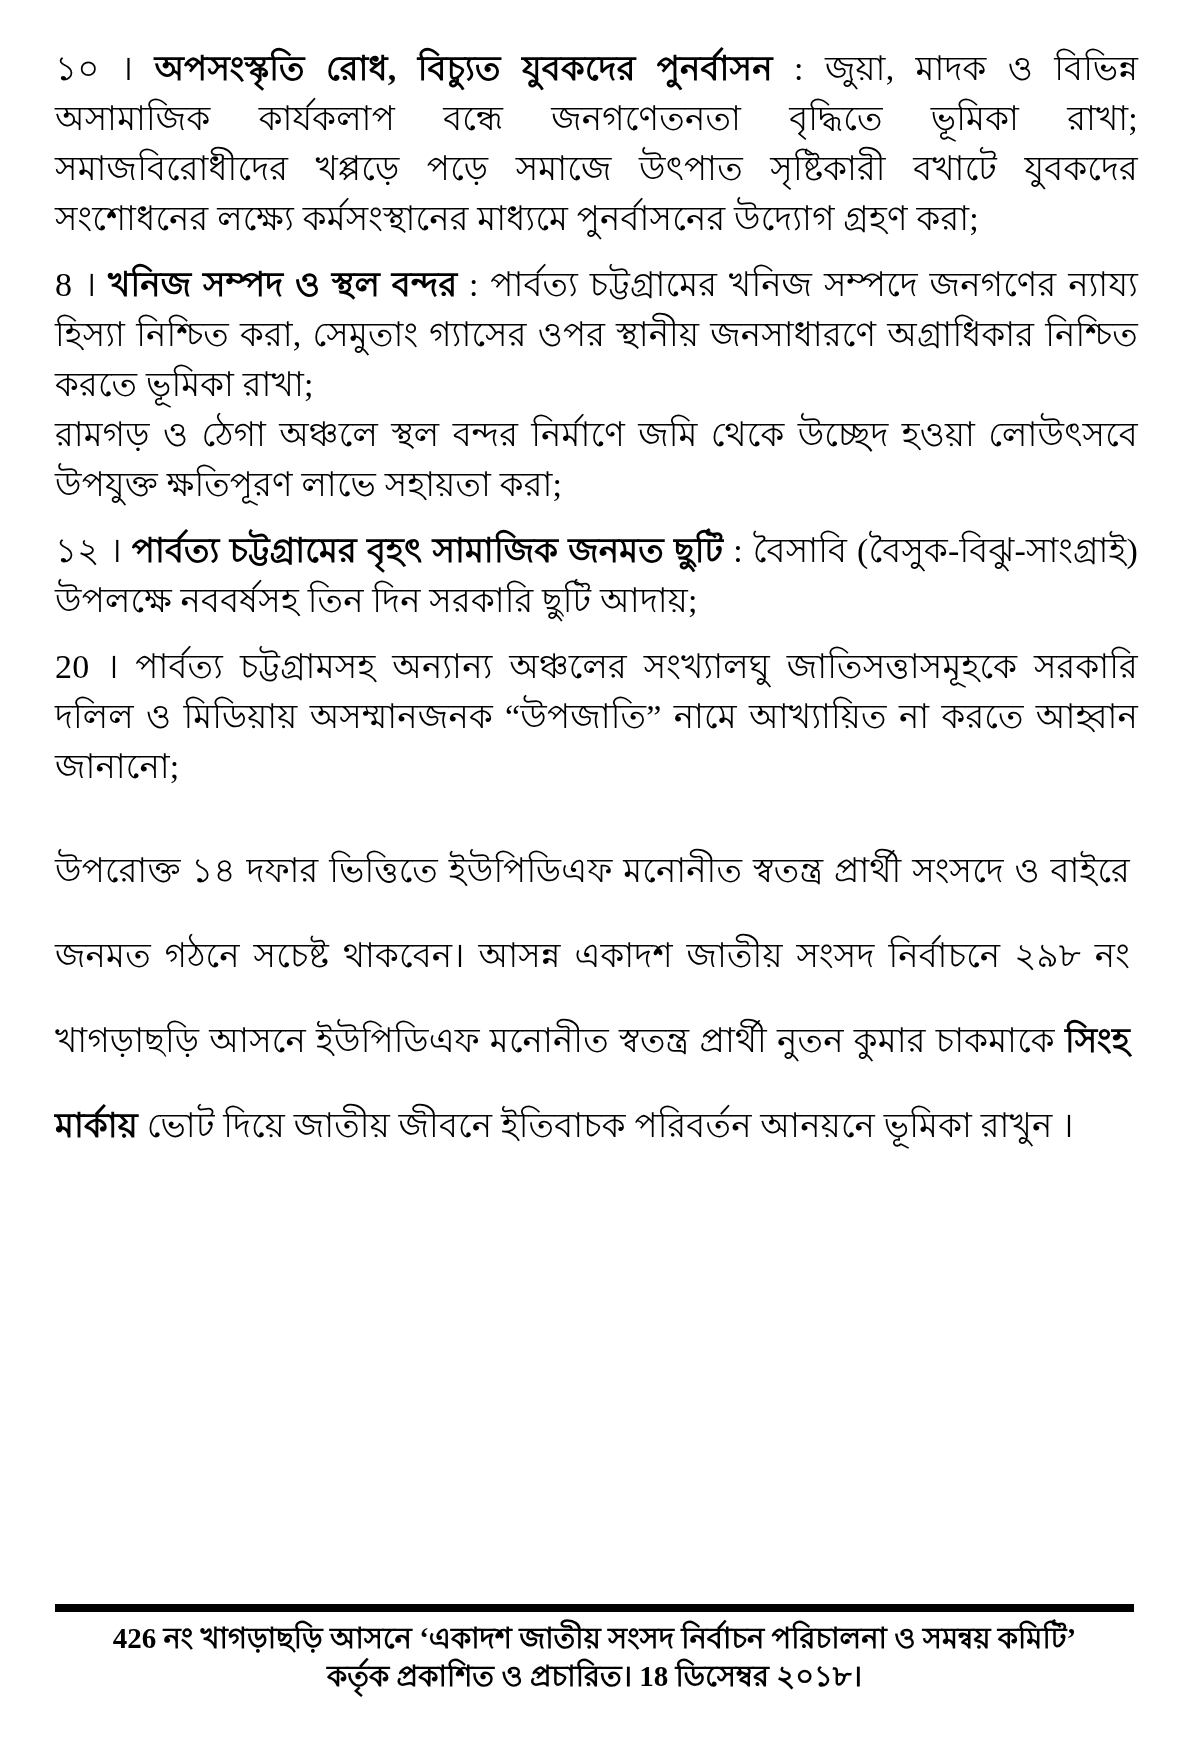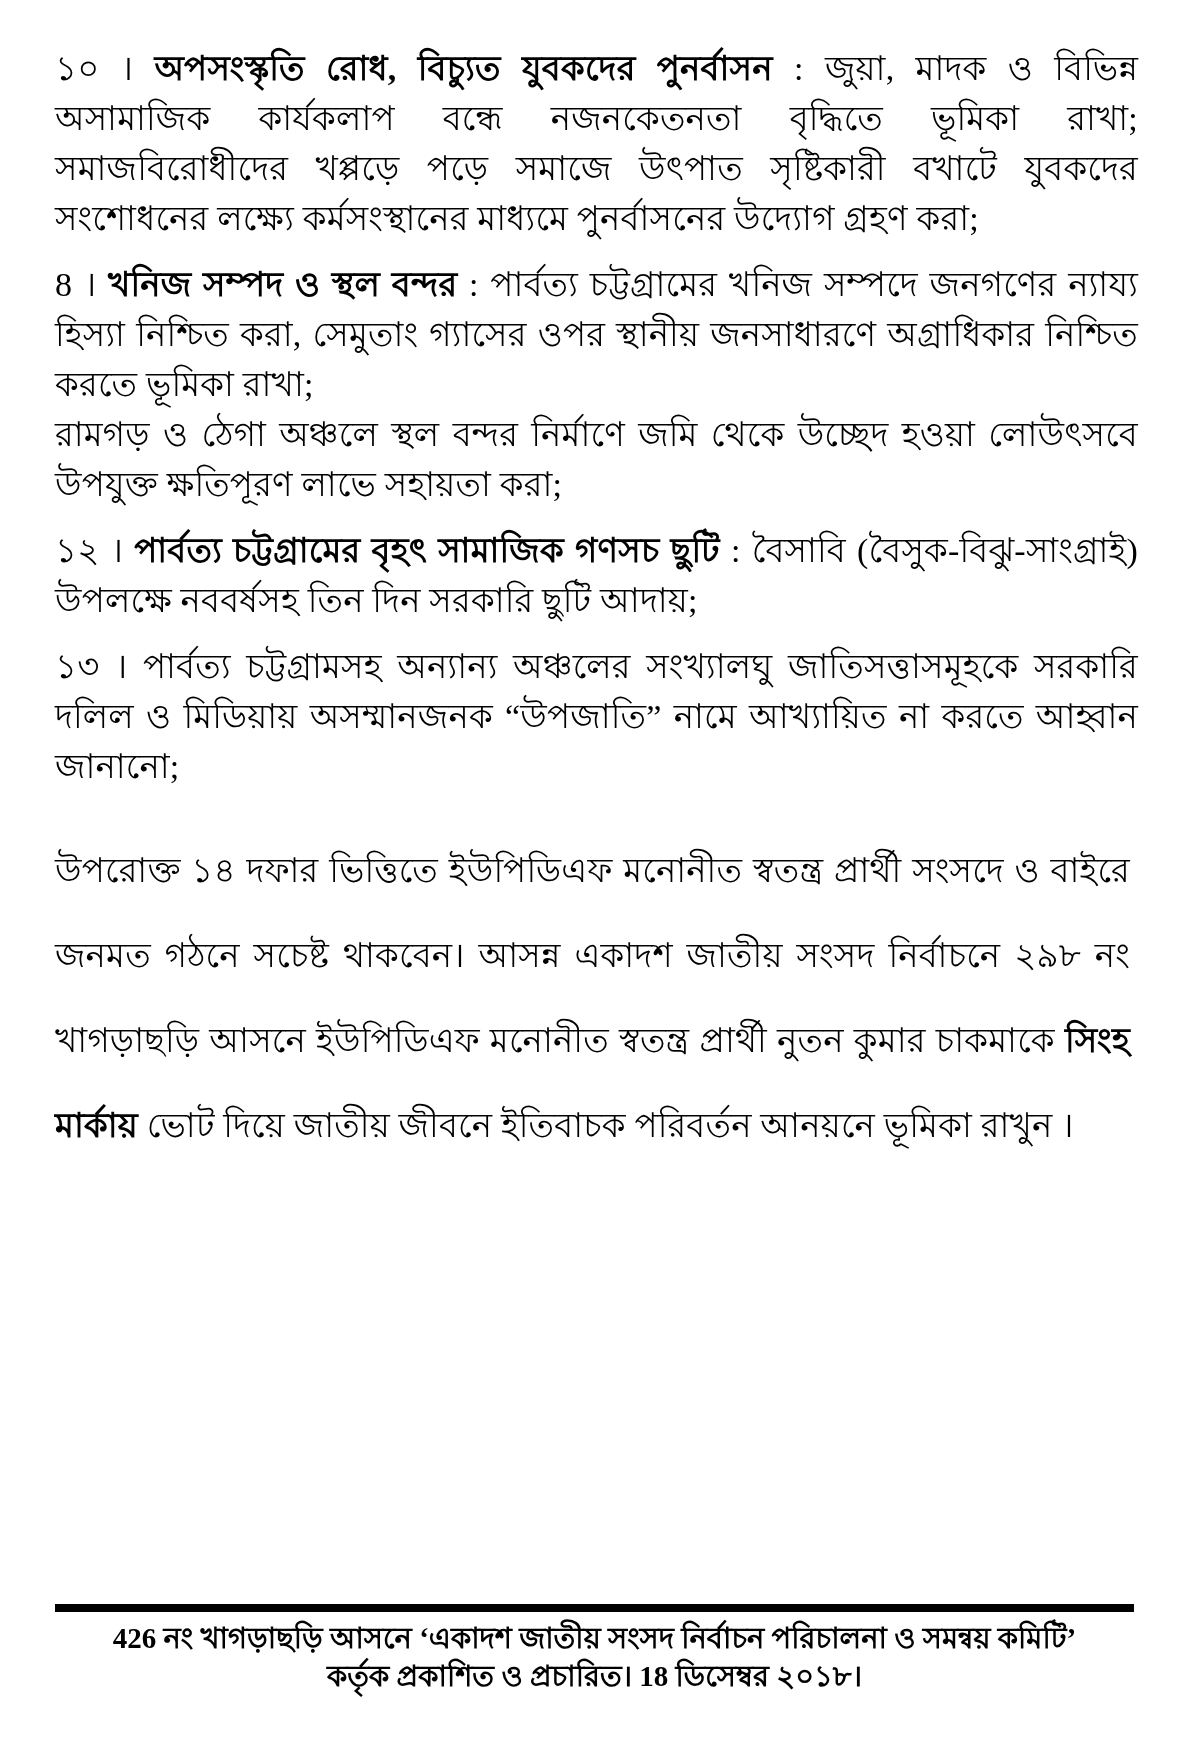--- a/index.html
+++ b/index.html
@@ -65,40 +65,40 @@
 <body>
 
 <div class="page">
 
   <section class="content">
 
     <p class="item">
       <span class="num">১০ ।</span>
       <span class="heading">অপসংস্কৃতি রোধ, বিচ্যুত যুবকদের পুনর্বাসন</span>
       <span class="sep">:</span>
-      <span class="body-text">জুয়া, মাদক ও বিভিন্ন অসামাজিক কার্যকলাপ বন্ধে নজনকেতনতা বৃদ্ধিতে ভূমিকা রাখা; সমাজবিরোধীদের খপ্পড়ে পড়ে সমাজে উৎপাত সৃষ্টিকারী বখাটে যুবকদের সংশোধনের লক্ষ্যে কর্মসংস্থানের মাধ্যমে পুনর্বাসনের উদ্যোগ গ্রহণ করা;</span>
+      <span class="body-text">জুয়া, মাদক ও বিভিন্ন অসামাজিক কার্যকলাপ বন্ধে জনগণেতনতা বৃদ্ধিতে ভূমিকা রাখা; সমাজবিরোধীদের খপ্পড়ে পড়ে সমাজে উৎপাত সৃষ্টিকারী বখাটে যুবকদের সংশোধনের লক্ষ্যে কর্মসংস্থানের মাধ্যমে পুনর্বাসনের উদ্যোগ গ্রহণ করা;</span>
     </p>
 
     <p class="item">
       <span class="num">8 ।</span>
       <span class="heading">খনিজ সম্পদ ও স্থল বন্দর</span>
       <span class="sep">:</span>
       <span class="body-text">পার্বত্য চট্টগ্রামের খনিজ সম্পদে জনগণের ন্যায্য হিস্যা নিশ্চিত করা, সেমুতাং গ্যাসের ওপর স্থানীয় জনসাধারণে অগ্রাধিকার নিশ্চিত করতে ভূমিকা রাখা;</span>
       <span class="block body-text">রামগড় ও ঠেগা অঞ্চলে স্থল বন্দর নির্মাণে জমি থেকে উচ্ছেদ হওয়া লোউৎসবে উপযুক্ত ক্ষতিপূরণ লাভে সহায়তা করা;</span>
     </p>
 
     <p class="item">
       <span class="num">১২ ।</span>
-      <span class="heading">পার্বত্য চট্টগ্রামের বৃহৎ সামাজিক গণসচ ছুটি</span>
+      <span class="heading">পার্বত্য চট্টগ্রামের বৃহৎ সামাজিক জনমত ছুটি</span>
       <span class="sep">:</span>
       <span class="body-text">বৈসাবি (বৈসুক-বিঝু-সাংগ্রাই) উপলক্ষে নববর্ষসহ তিন দিন সরকারি ছুটি আদায়;</span>
     </p>
 
     <p class="item">
-      <span class="num">১৩ ।</span>
+      <span class="num">20 ।</span>
       <span class="body-text">পার্বত্য চট্টগ্রামসহ অন্যান্য অঞ্চলের সংখ্যালঘু জাতিসত্তাসমূহকে সরকারি দলিল ও মিডিয়ায় অসম্মানজনক “উপজাতি” নামে আখ্যায়িত না করতে আহ্বান জানানো;</span>
     </p>
 
 
     <p class="closing">
       <span class="body-text">উপরোক্ত ১৪ দফার ভিত্তিতে ইউপিডিএফ মনোনীত স্বতন্ত্র প্রার্থী সংসদে ও বাইরে জনমত গঠনে সচেষ্ট থাকবেন। আসন্ন একাদশ জাতীয় সংসদ নির্বাচনে ২৯৮ নং খাগড়াছড়ি আসনে ইউপিডিএফ মনোনীত স্বতন্ত্র প্রার্থী নুতন কুমার চাকমাকে</span>
       <span class="emph">সিংহ মার্কায়</span>
       <span class="body-text">ভোট দিয়ে জাতীয় জীবনে ইতিবাচক পরিবর্তন আনয়নে ভূমিকা রাখুন ।</span>
     </p>
 

